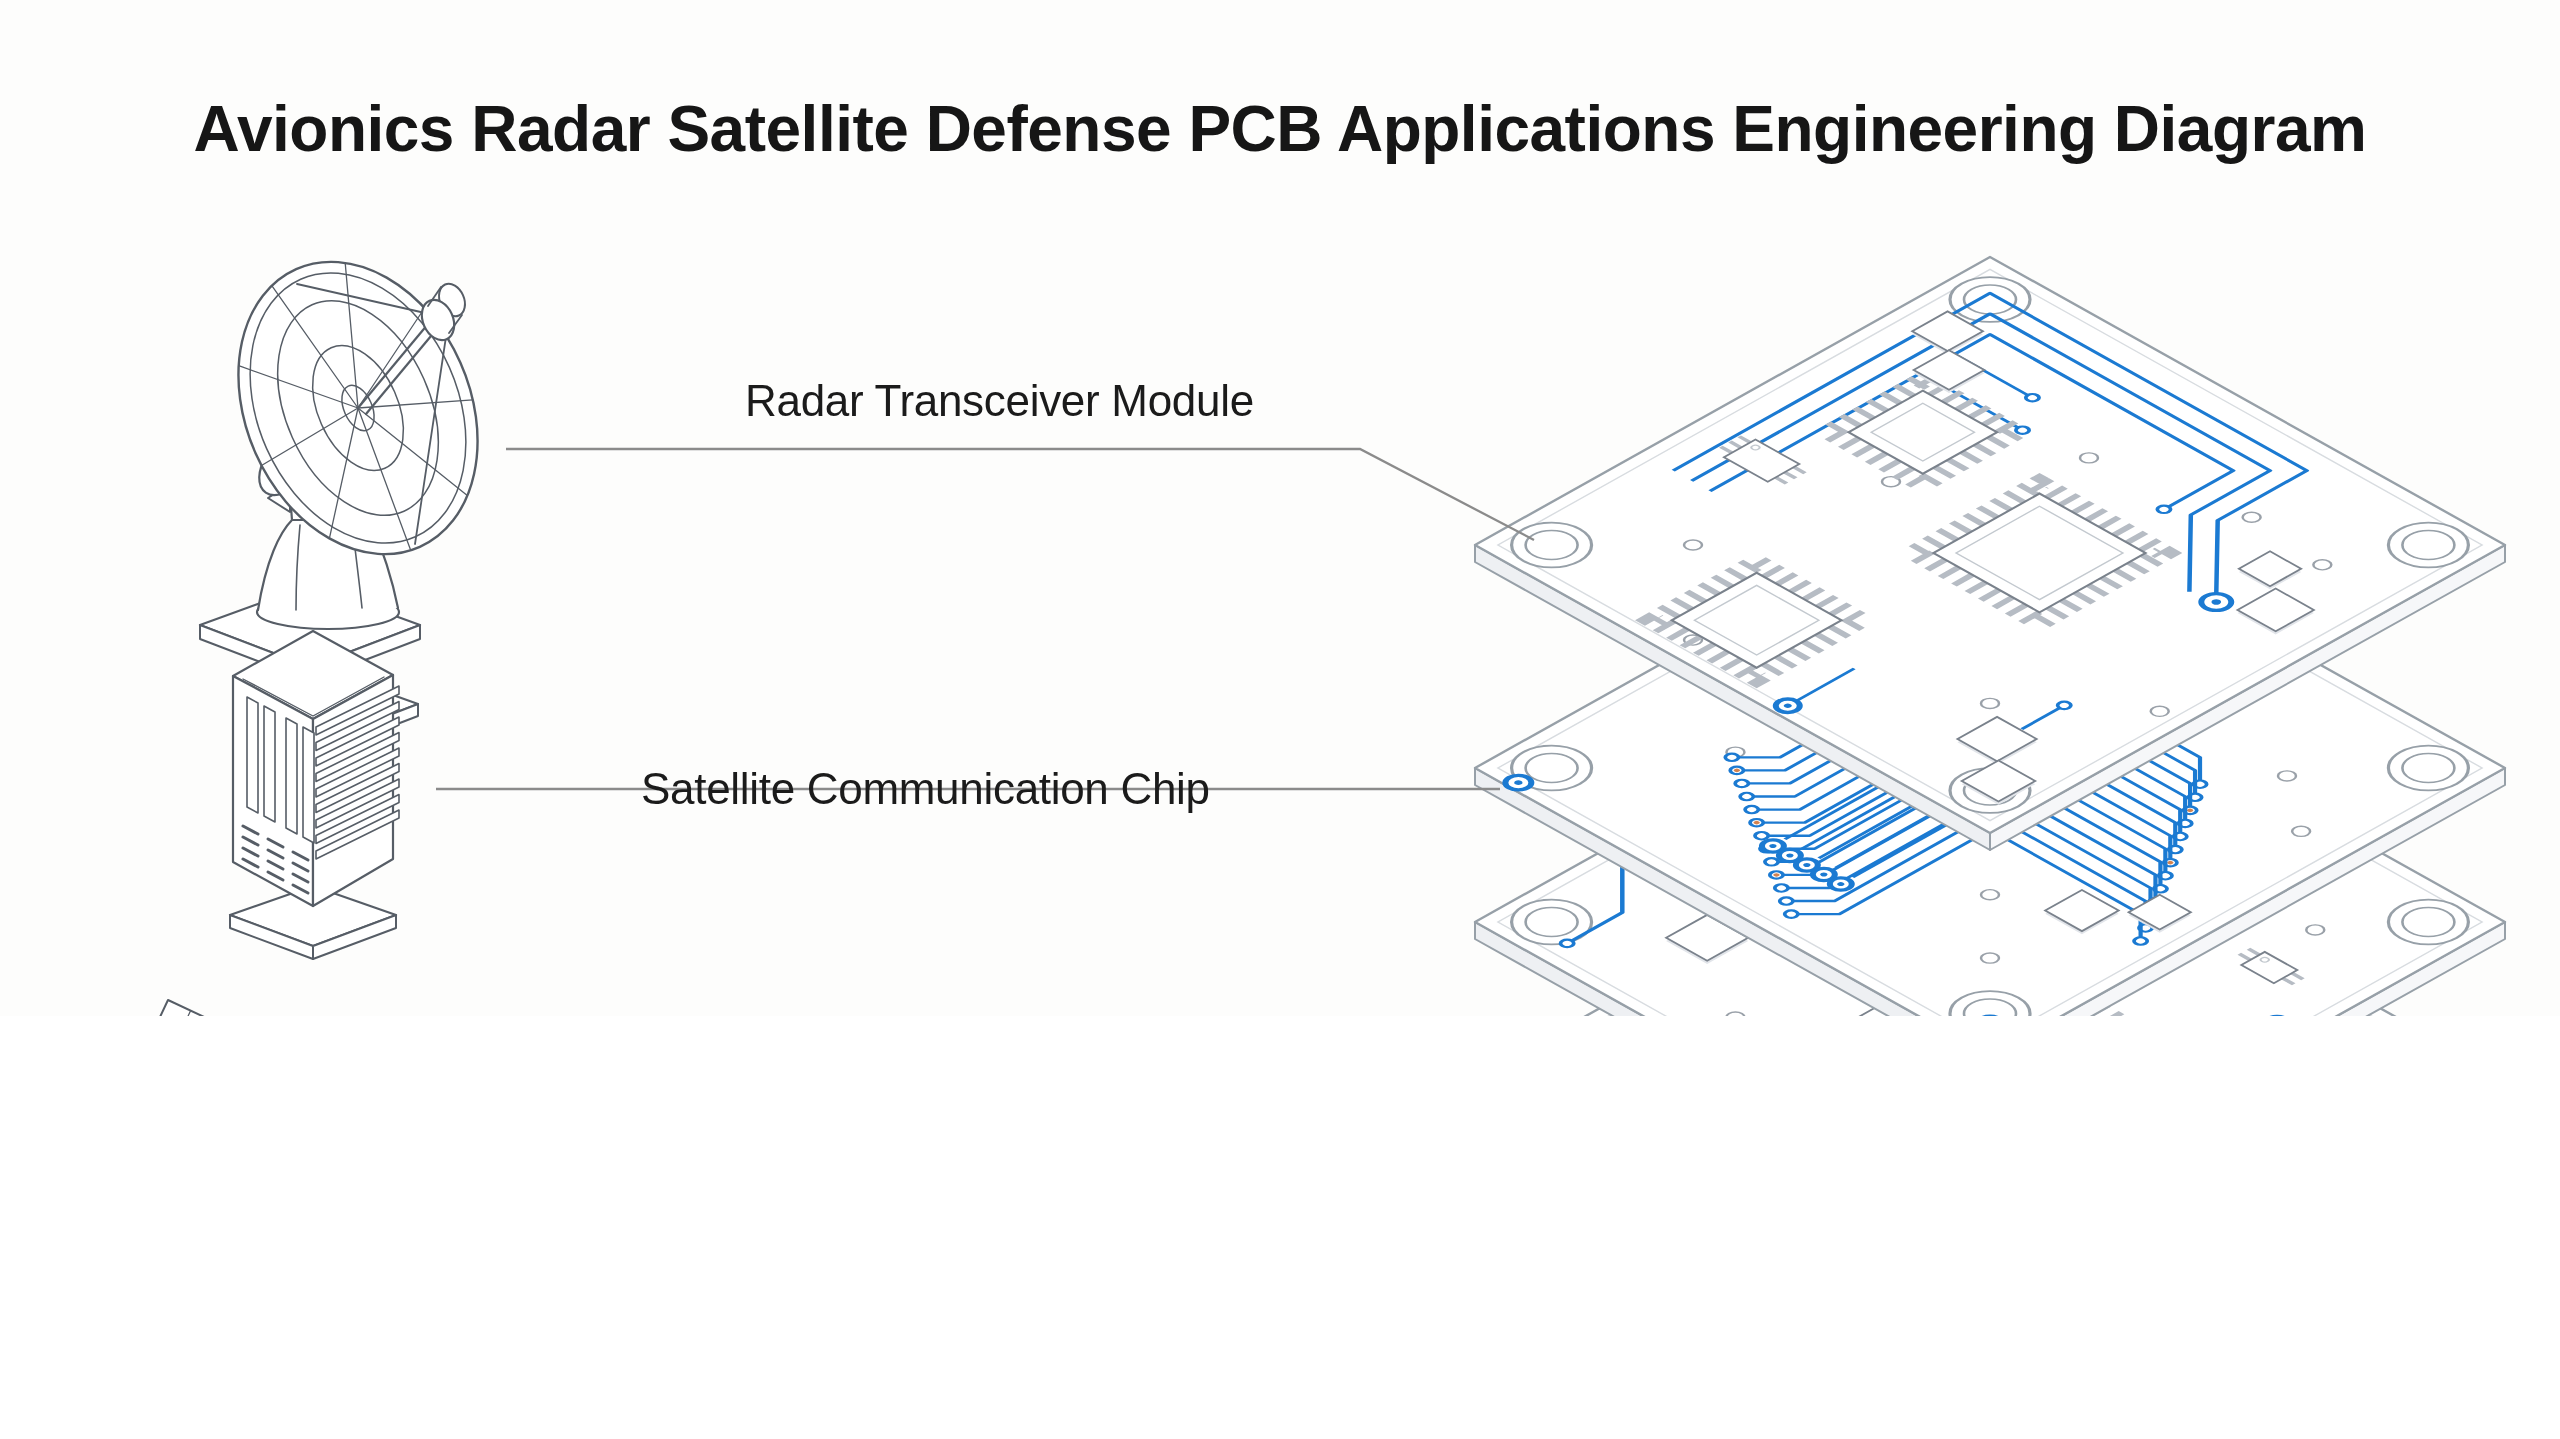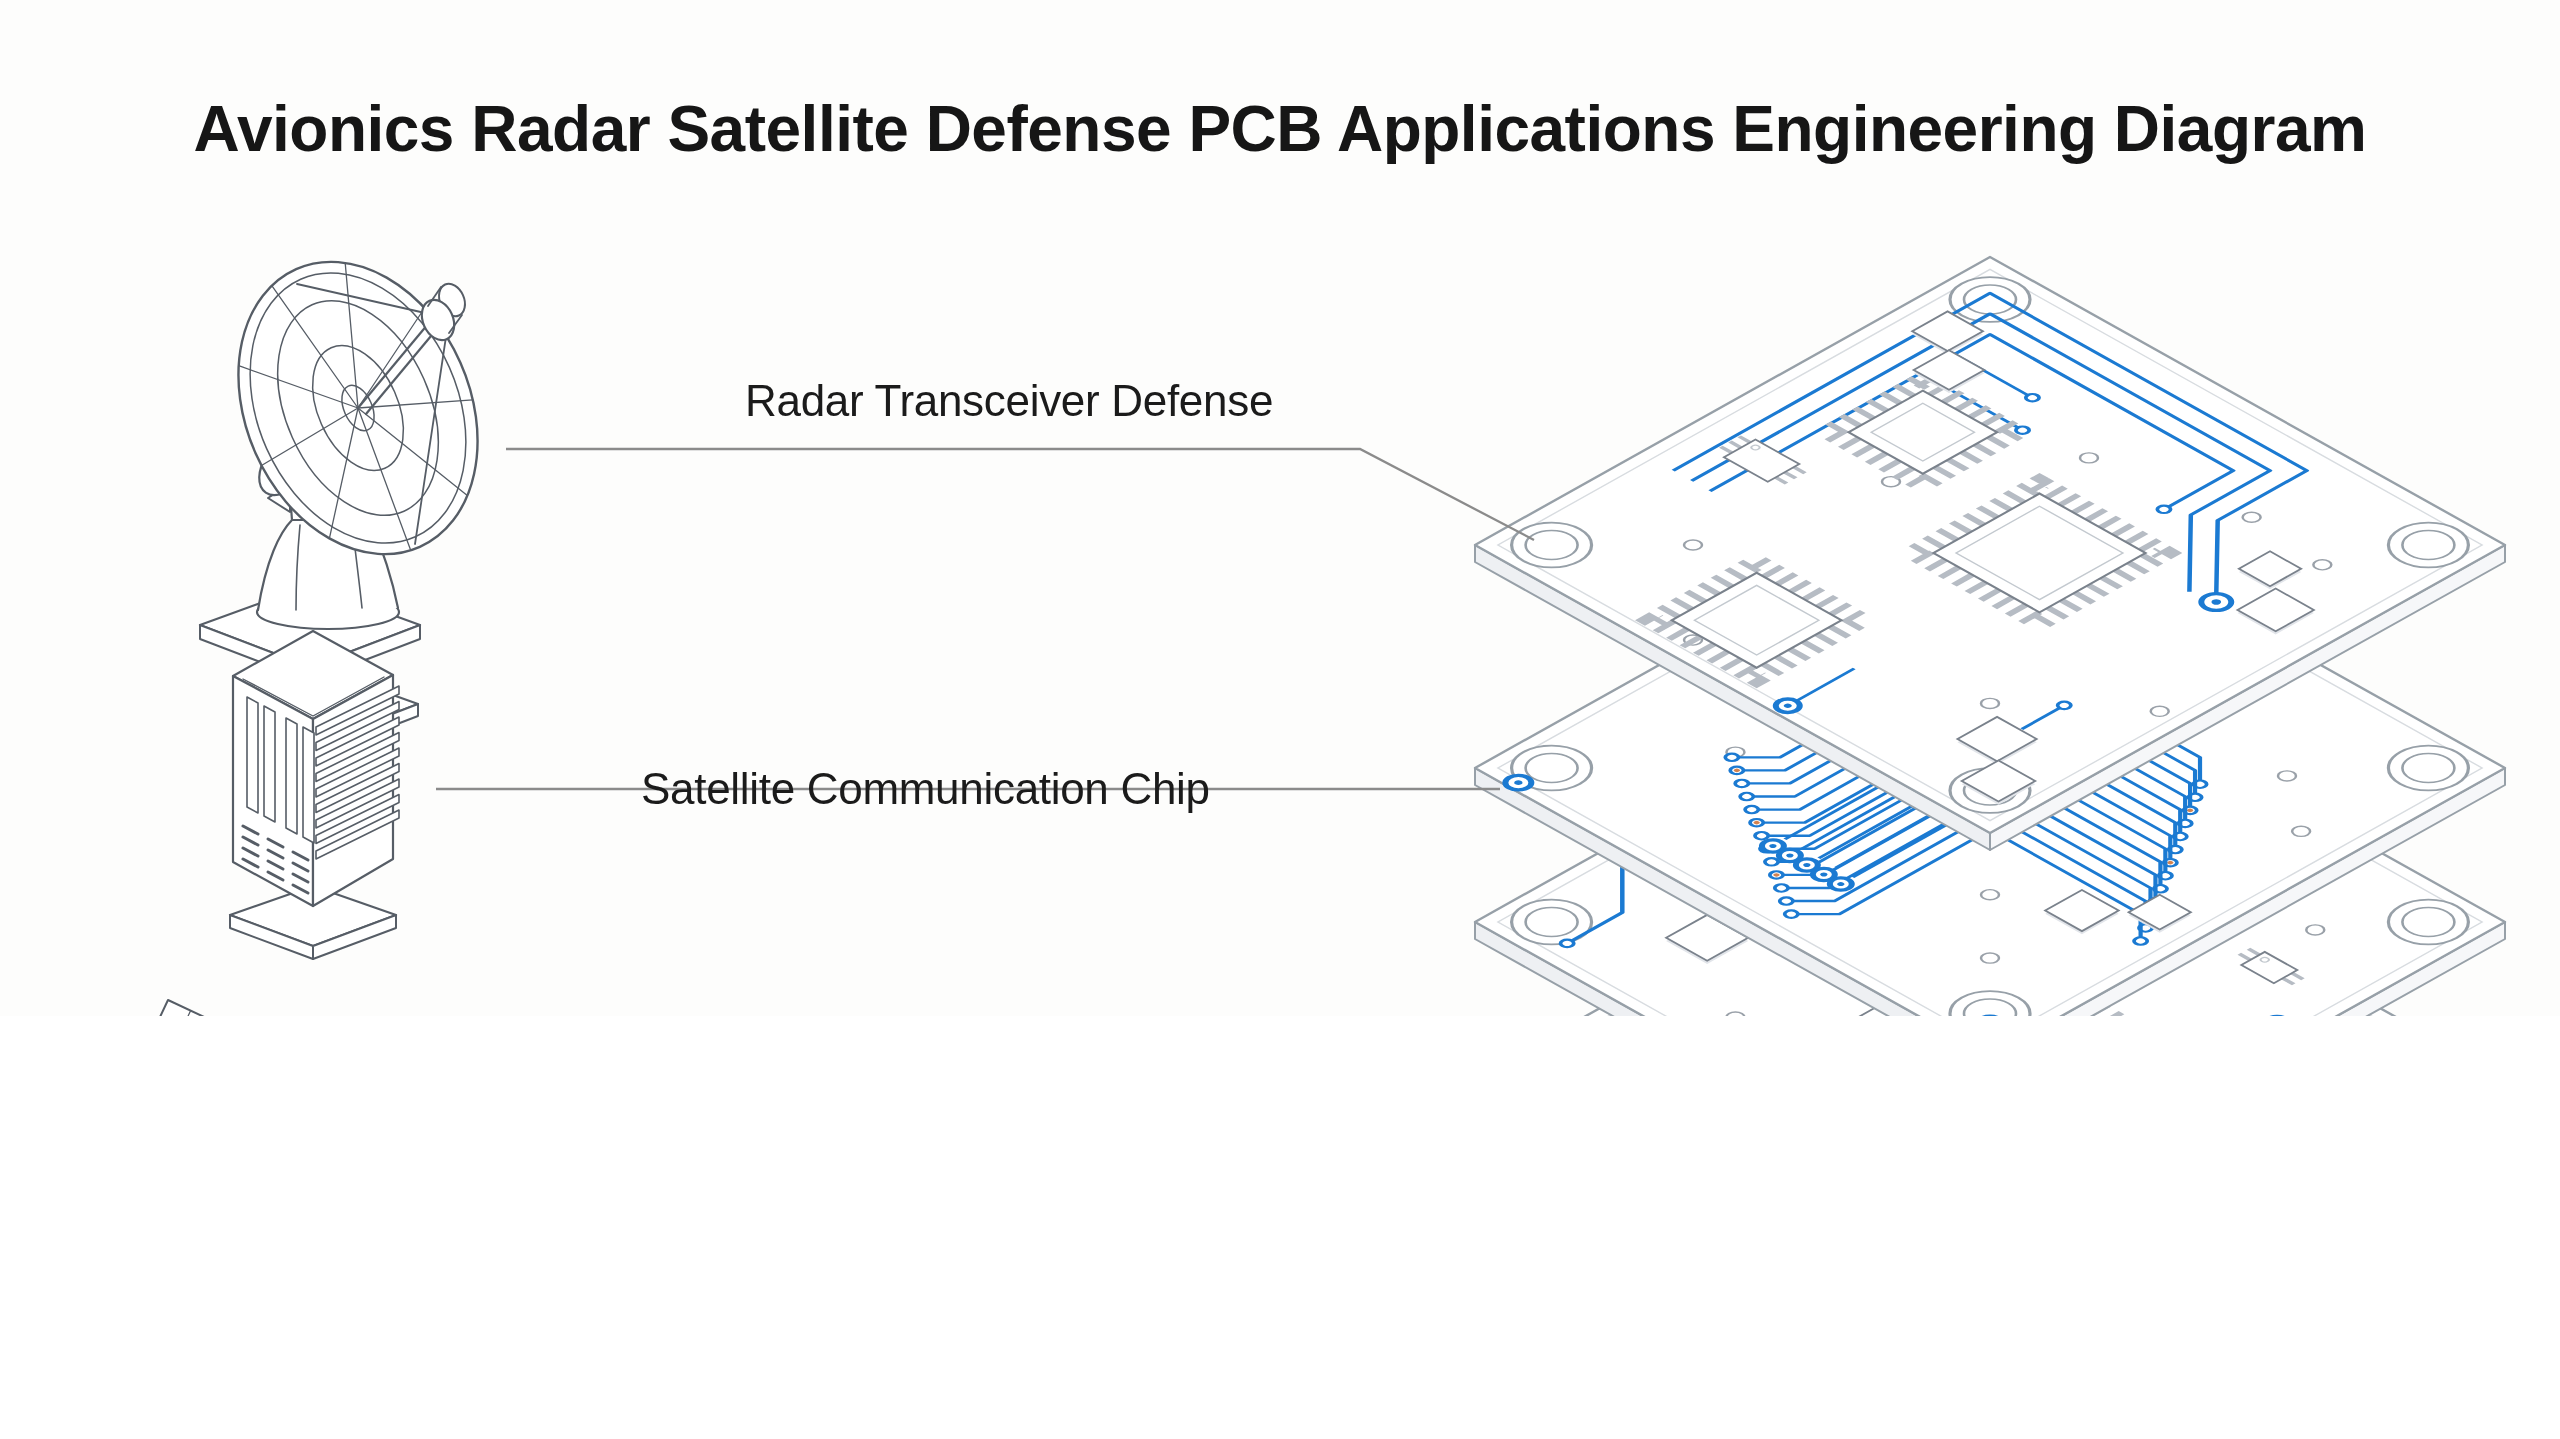--- a/index.html
+++ b/index.html
@@ -486,15 +486,15 @@
         </g>
       </g>
     <g id="leaders">
         <path d="M506,449 L1360,449 L1534,540" fill="none" stroke="#8b8b8b" stroke-width="2.3"></path>
         <path d="M436,789 L1500,789" fill="none" stroke="#8b8b8b" stroke-width="2.3"></path>
         <path d="M698,1196 L1406,1196 L1540,1108" fill="none" stroke="#8b8b8b" stroke-width="2.3"></path>
       </g>
   </svg>
 
   <div class="title">Avionics Radar Satellite Defense PCB Applications Engineering Diagram</div>
-  <div class="lbl" id="lbl-radar">Radar Transceiver Defense</div>
+  <div class="lbl" id="lbl-radar">Radar Transceiver Module</div>
   <div class="lbl" id="lbl-satcom">Satellite Communication Chip</div>
 </div>
 
 </body></html>

